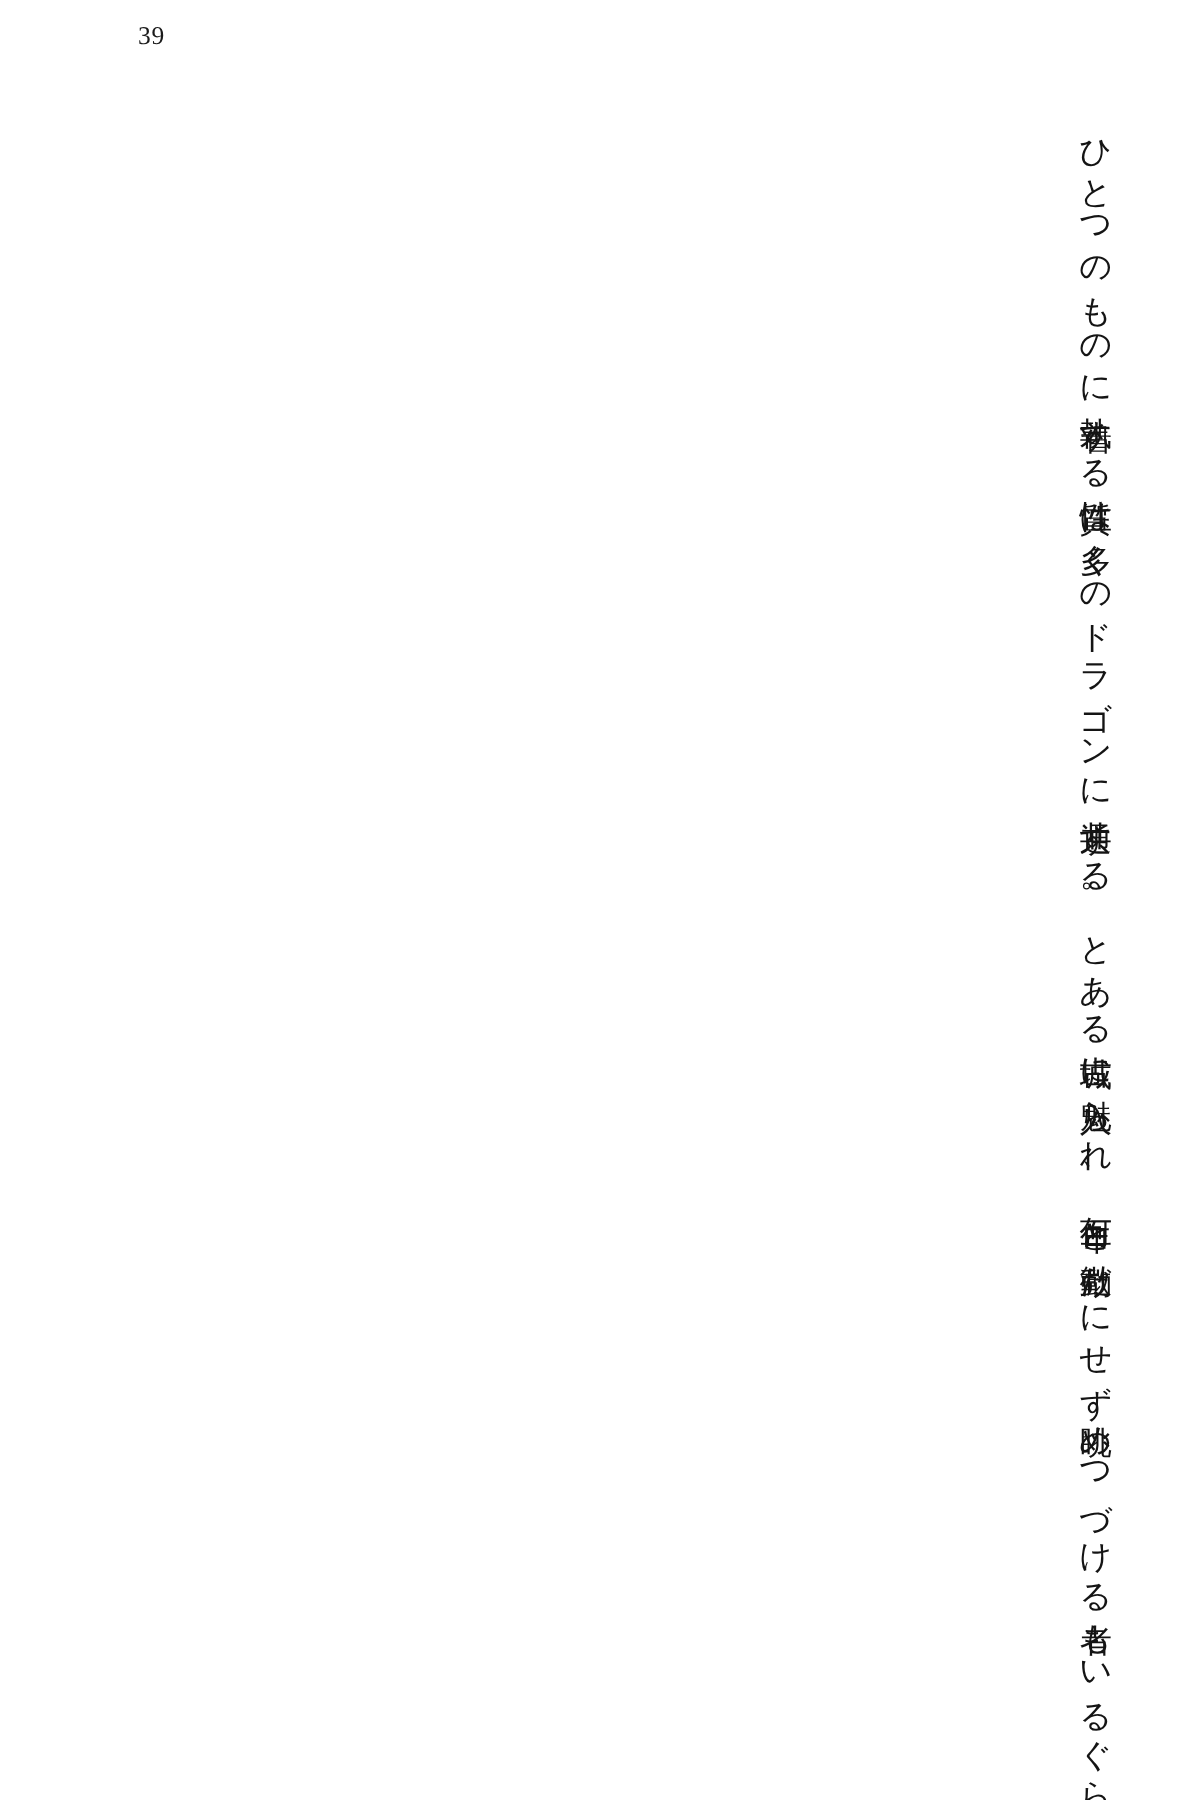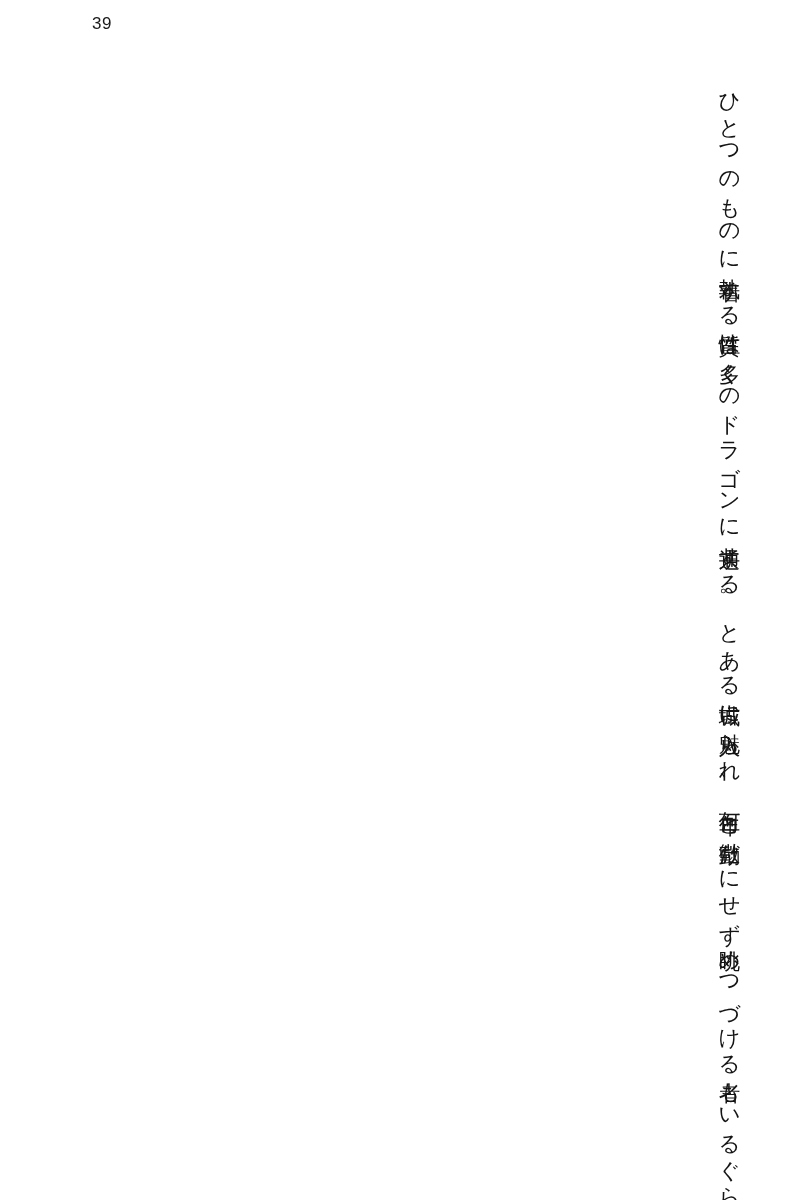--- a/index.html
+++ b/index.html
@@ -20,21 +20,21 @@
     inset: 0;
     background: #ffffff;
   }
   .page-number {
     position: absolute;
     top: 14px;
     left: 92px;
     font-size: 17px;
     letter-spacing: 0.5px;
     color: #1a1a1a;
-    font-family: Liberation Sans, sans-serif;
+    font-family: Liberation Serif, serif;
   }
   .text-body {
     position: absolute;
     top: 78px;
     right: 60px;
     left: 60px;
     bottom: 60px;
     writing-mode: vertical-rl;
     -webkit-writing-mode: vertical-rl;
     text-orientation: upright;

